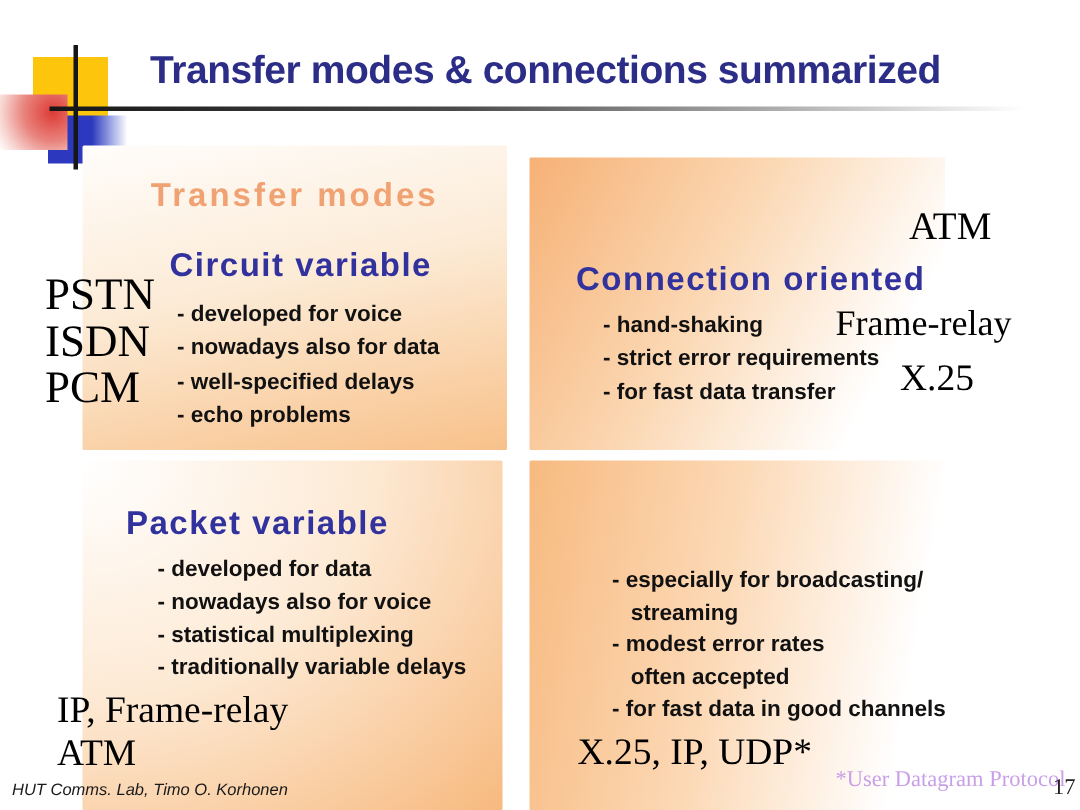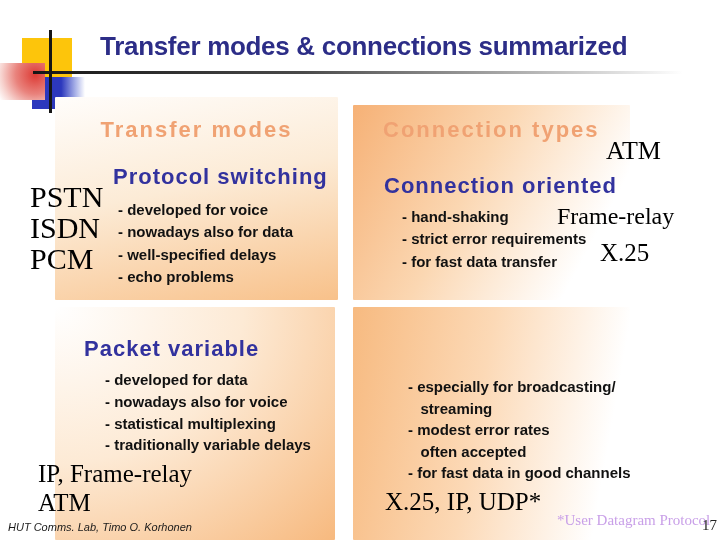--- a/index.html
+++ b/index.html
@@ -70,23 +70,22 @@
   <div class="abs dec-vline"></div>
 
   <div class="abs title">Transfer modes &amp; connections summarized</div>
 
   <div class="abs panel panel-tl"></div>
   <div class="abs panel panel-tr"></div>
   <div class="abs panel panel-bl"></div>
   <div class="abs panel panel-br"></div>
 
   <div class="abs col-header hdr-left">Transfer modes</div>
-  <div class="abs col-header hdr-right">Connection types</div>
 
-  <div class="abs subhead circuit-title">Protocol switching</div>
+  <div class="abs subhead circuit-title">Circuit variable</div>
   <div class="abs bullets circuit-bullets">- developed for voice
 - nowadays also for data
 - well-specified delays
 - echo problems</div>
   <div class="abs purple-serif pstn">PSTN
 ISDN
 PCM</div>
 
   <div class="abs subhead co-title">Connection oriented</div>
   <div class="abs bullets co-bullets">- hand-shaking

